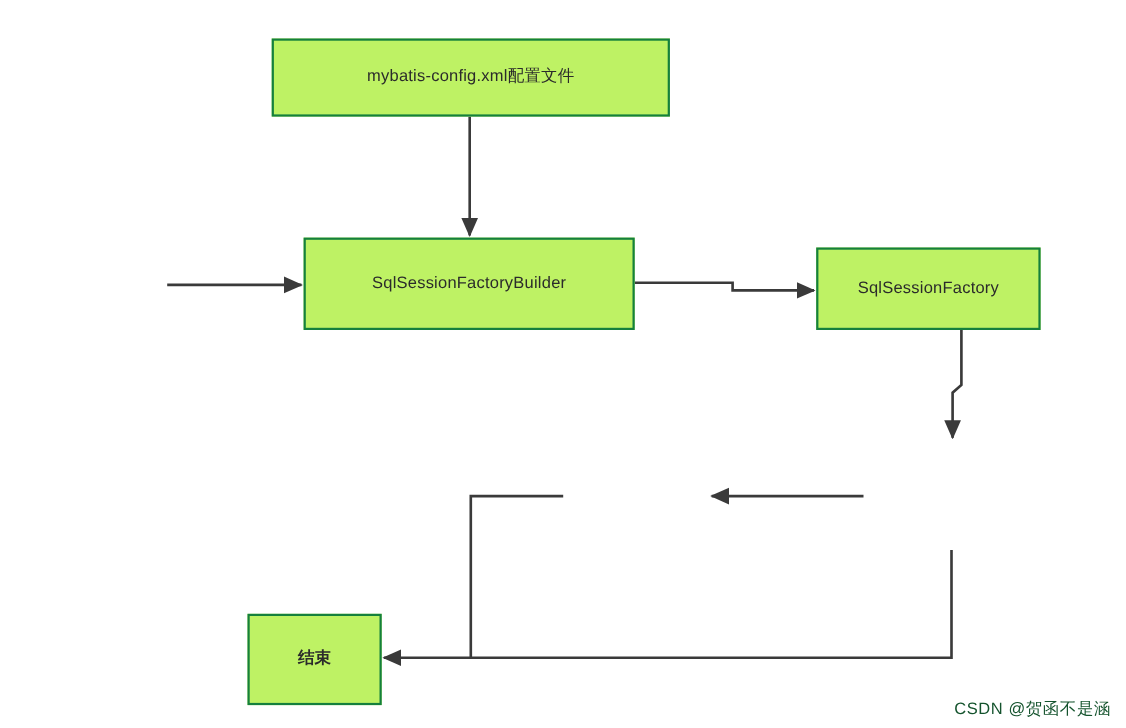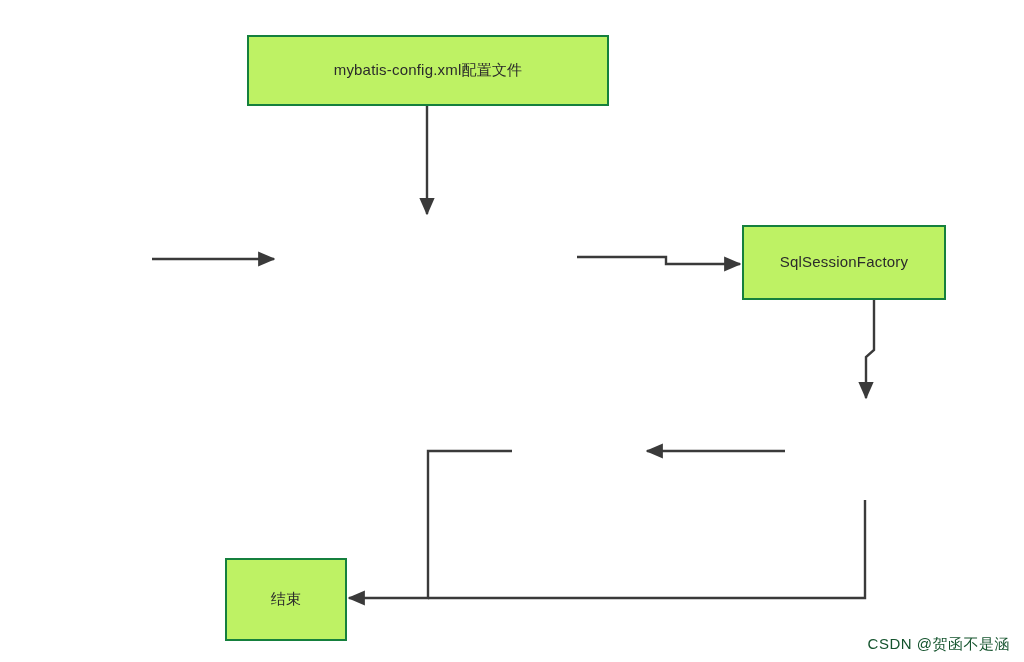--- a/index.html
+++ b/index.html
@@ -81,26 +81,29 @@
     <path d="M 512 451 L 428 451 L 428 598 L 349 598" fill="none" stroke="#3a3a3a" stroke-width="2.4" stroke-linejoin="miter" marker-end="url(#arrow)"></path>
 
     <path d="M 865 500 L 865 598 L 428 598" fill="none" stroke="#3a3a3a" stroke-width="2.4" stroke-linejoin="miter"></path>
   </svg>
 
   <div class="node" style="left:247px; top:35px; width:362px; height:71px;">
     <span class="node-label">mybatis-config.xml配置文件</span>
   </div>
 
 
+  <div class="node" style="left:276px; top:216px; width:301px; height:84px;">
+    <span class="node-label">SqlSessionFactoryBuilder</span>
+  </div>
 
   <div class="node" style="left:742px; top:225px; width:204px; height:75px;">
     <span class="node-label">SqlSessionFactory</span>
   </div>
 
 
 
-  <div class="node" style="left:225px; top:558px; width:122px; height:83px;">
+  <div class="node" style="left:225px; top:558px; width:122px; height:83px;font-weight:bold;">
     <span class="node-label">结束</span>
   </div>
 
   <div class="watermark">CSDN @贺函不是涵</div>
 
 </div>
 
 </body></html>

